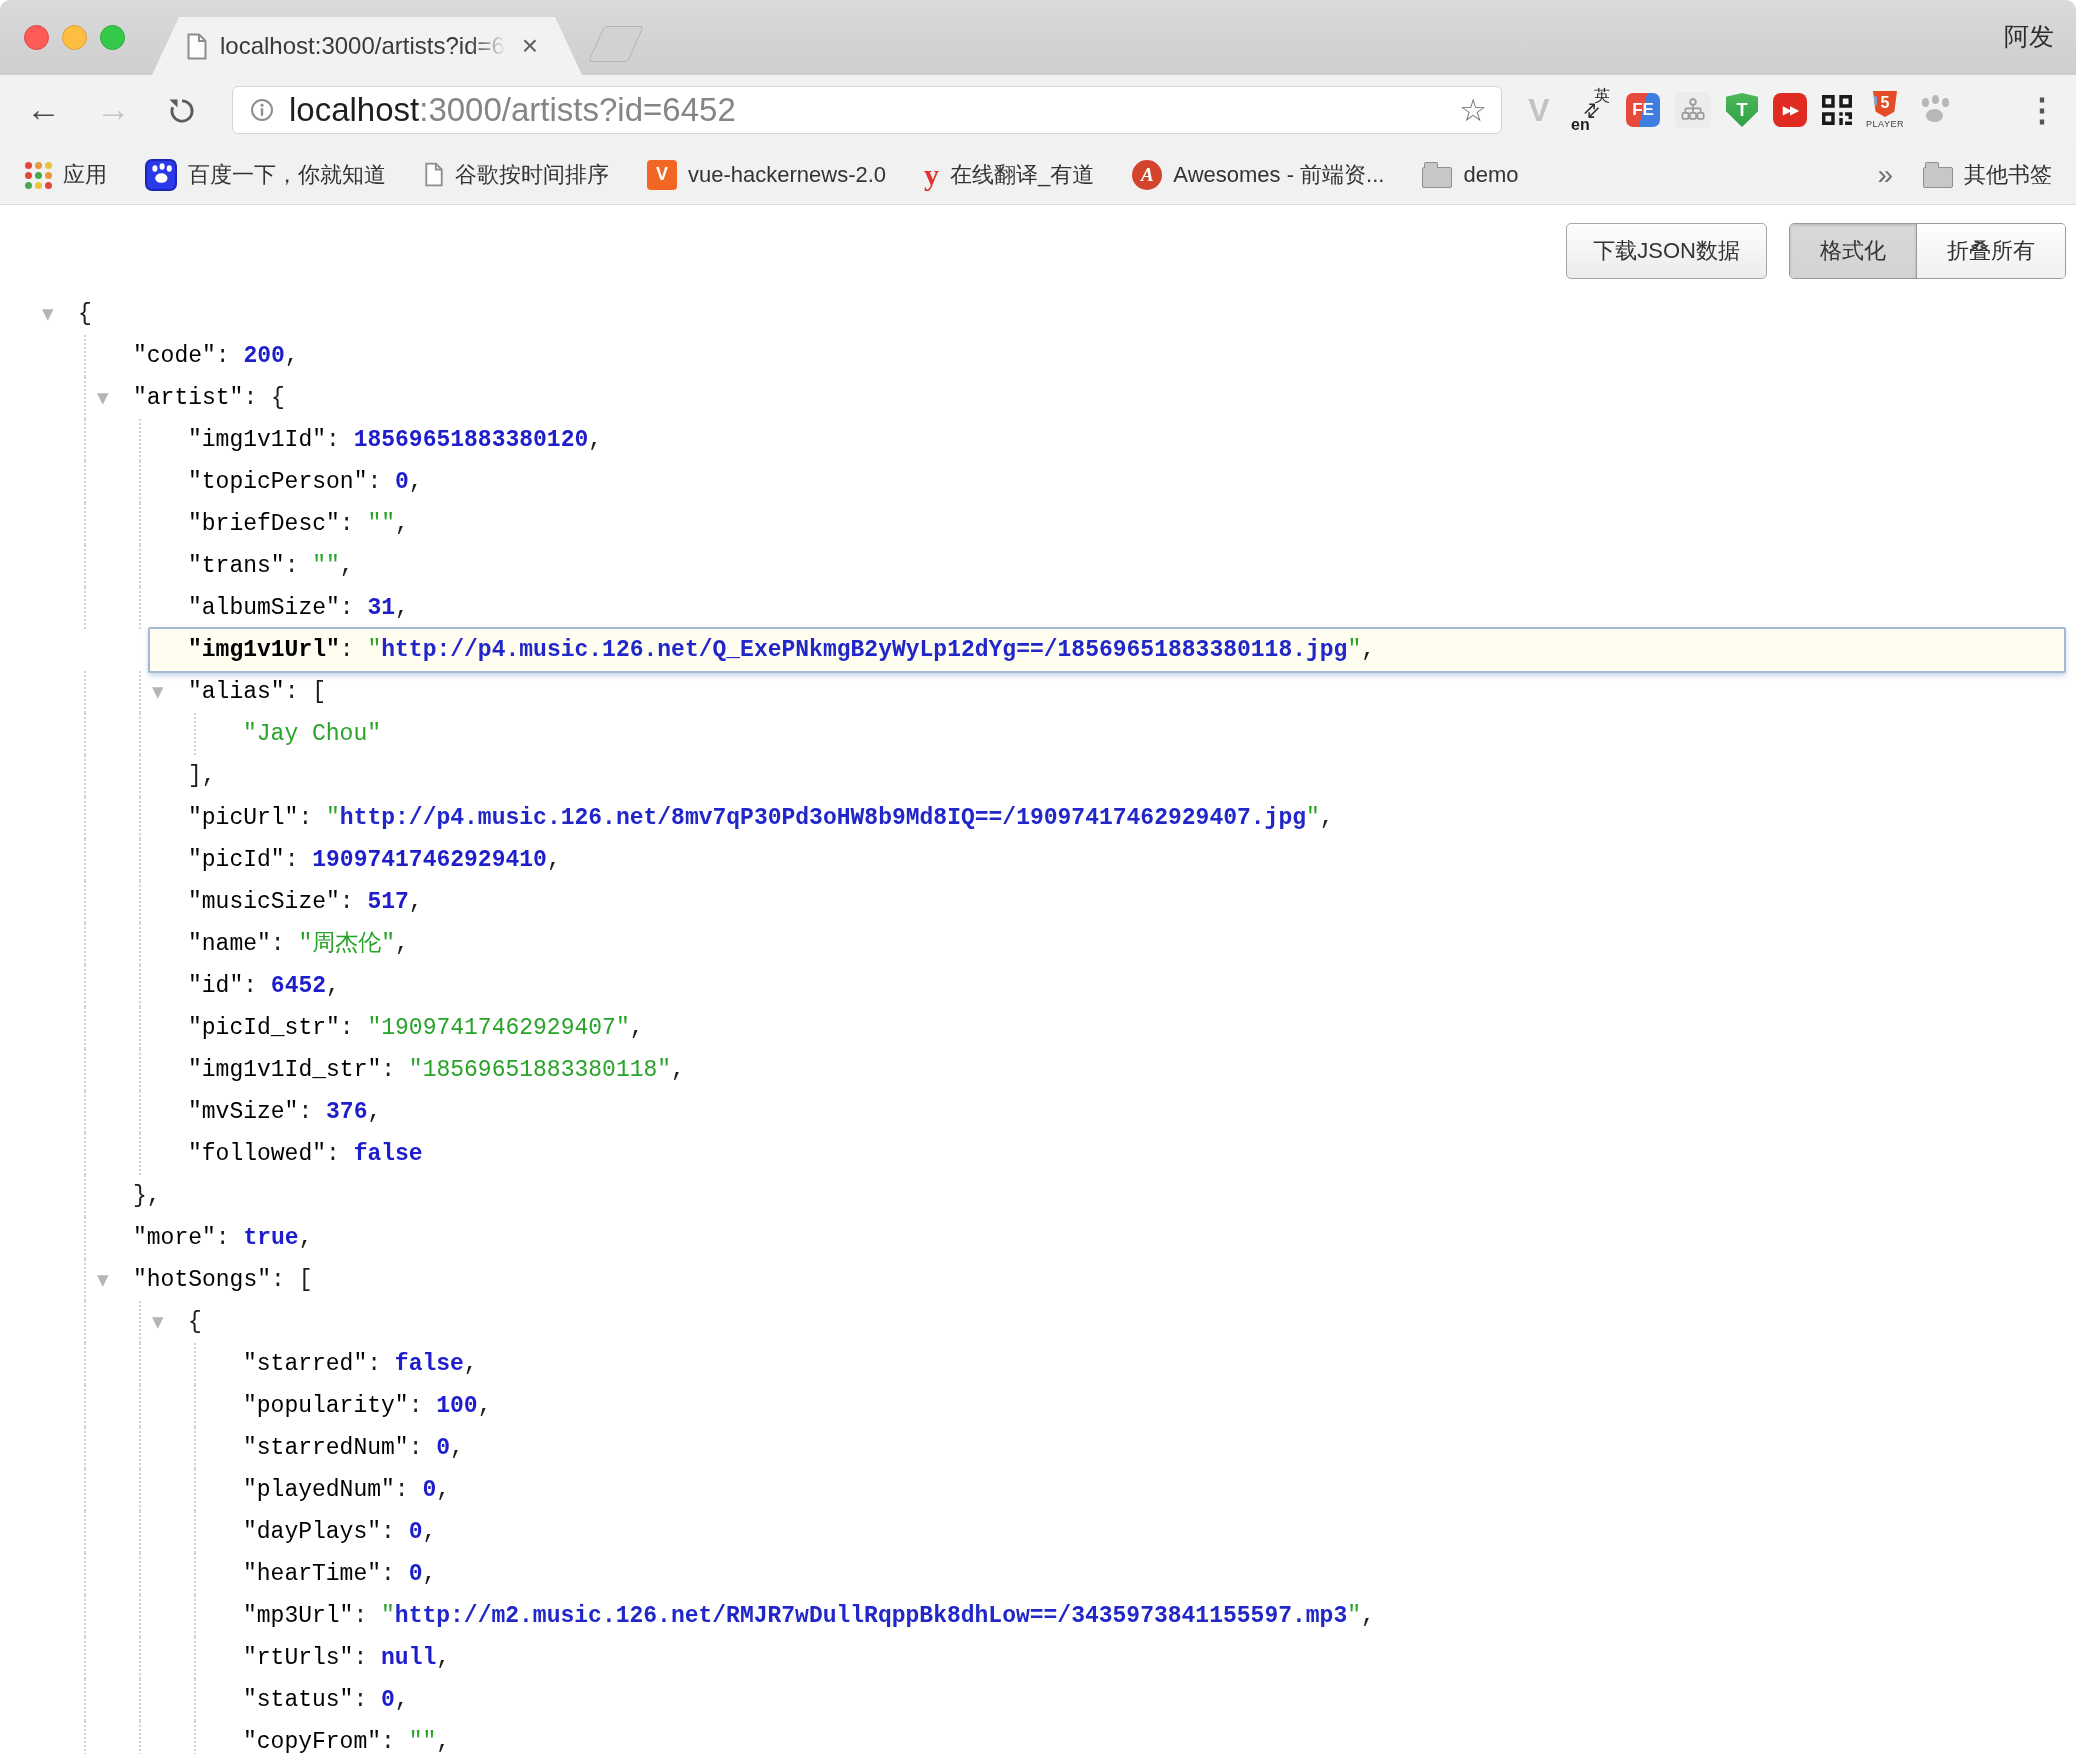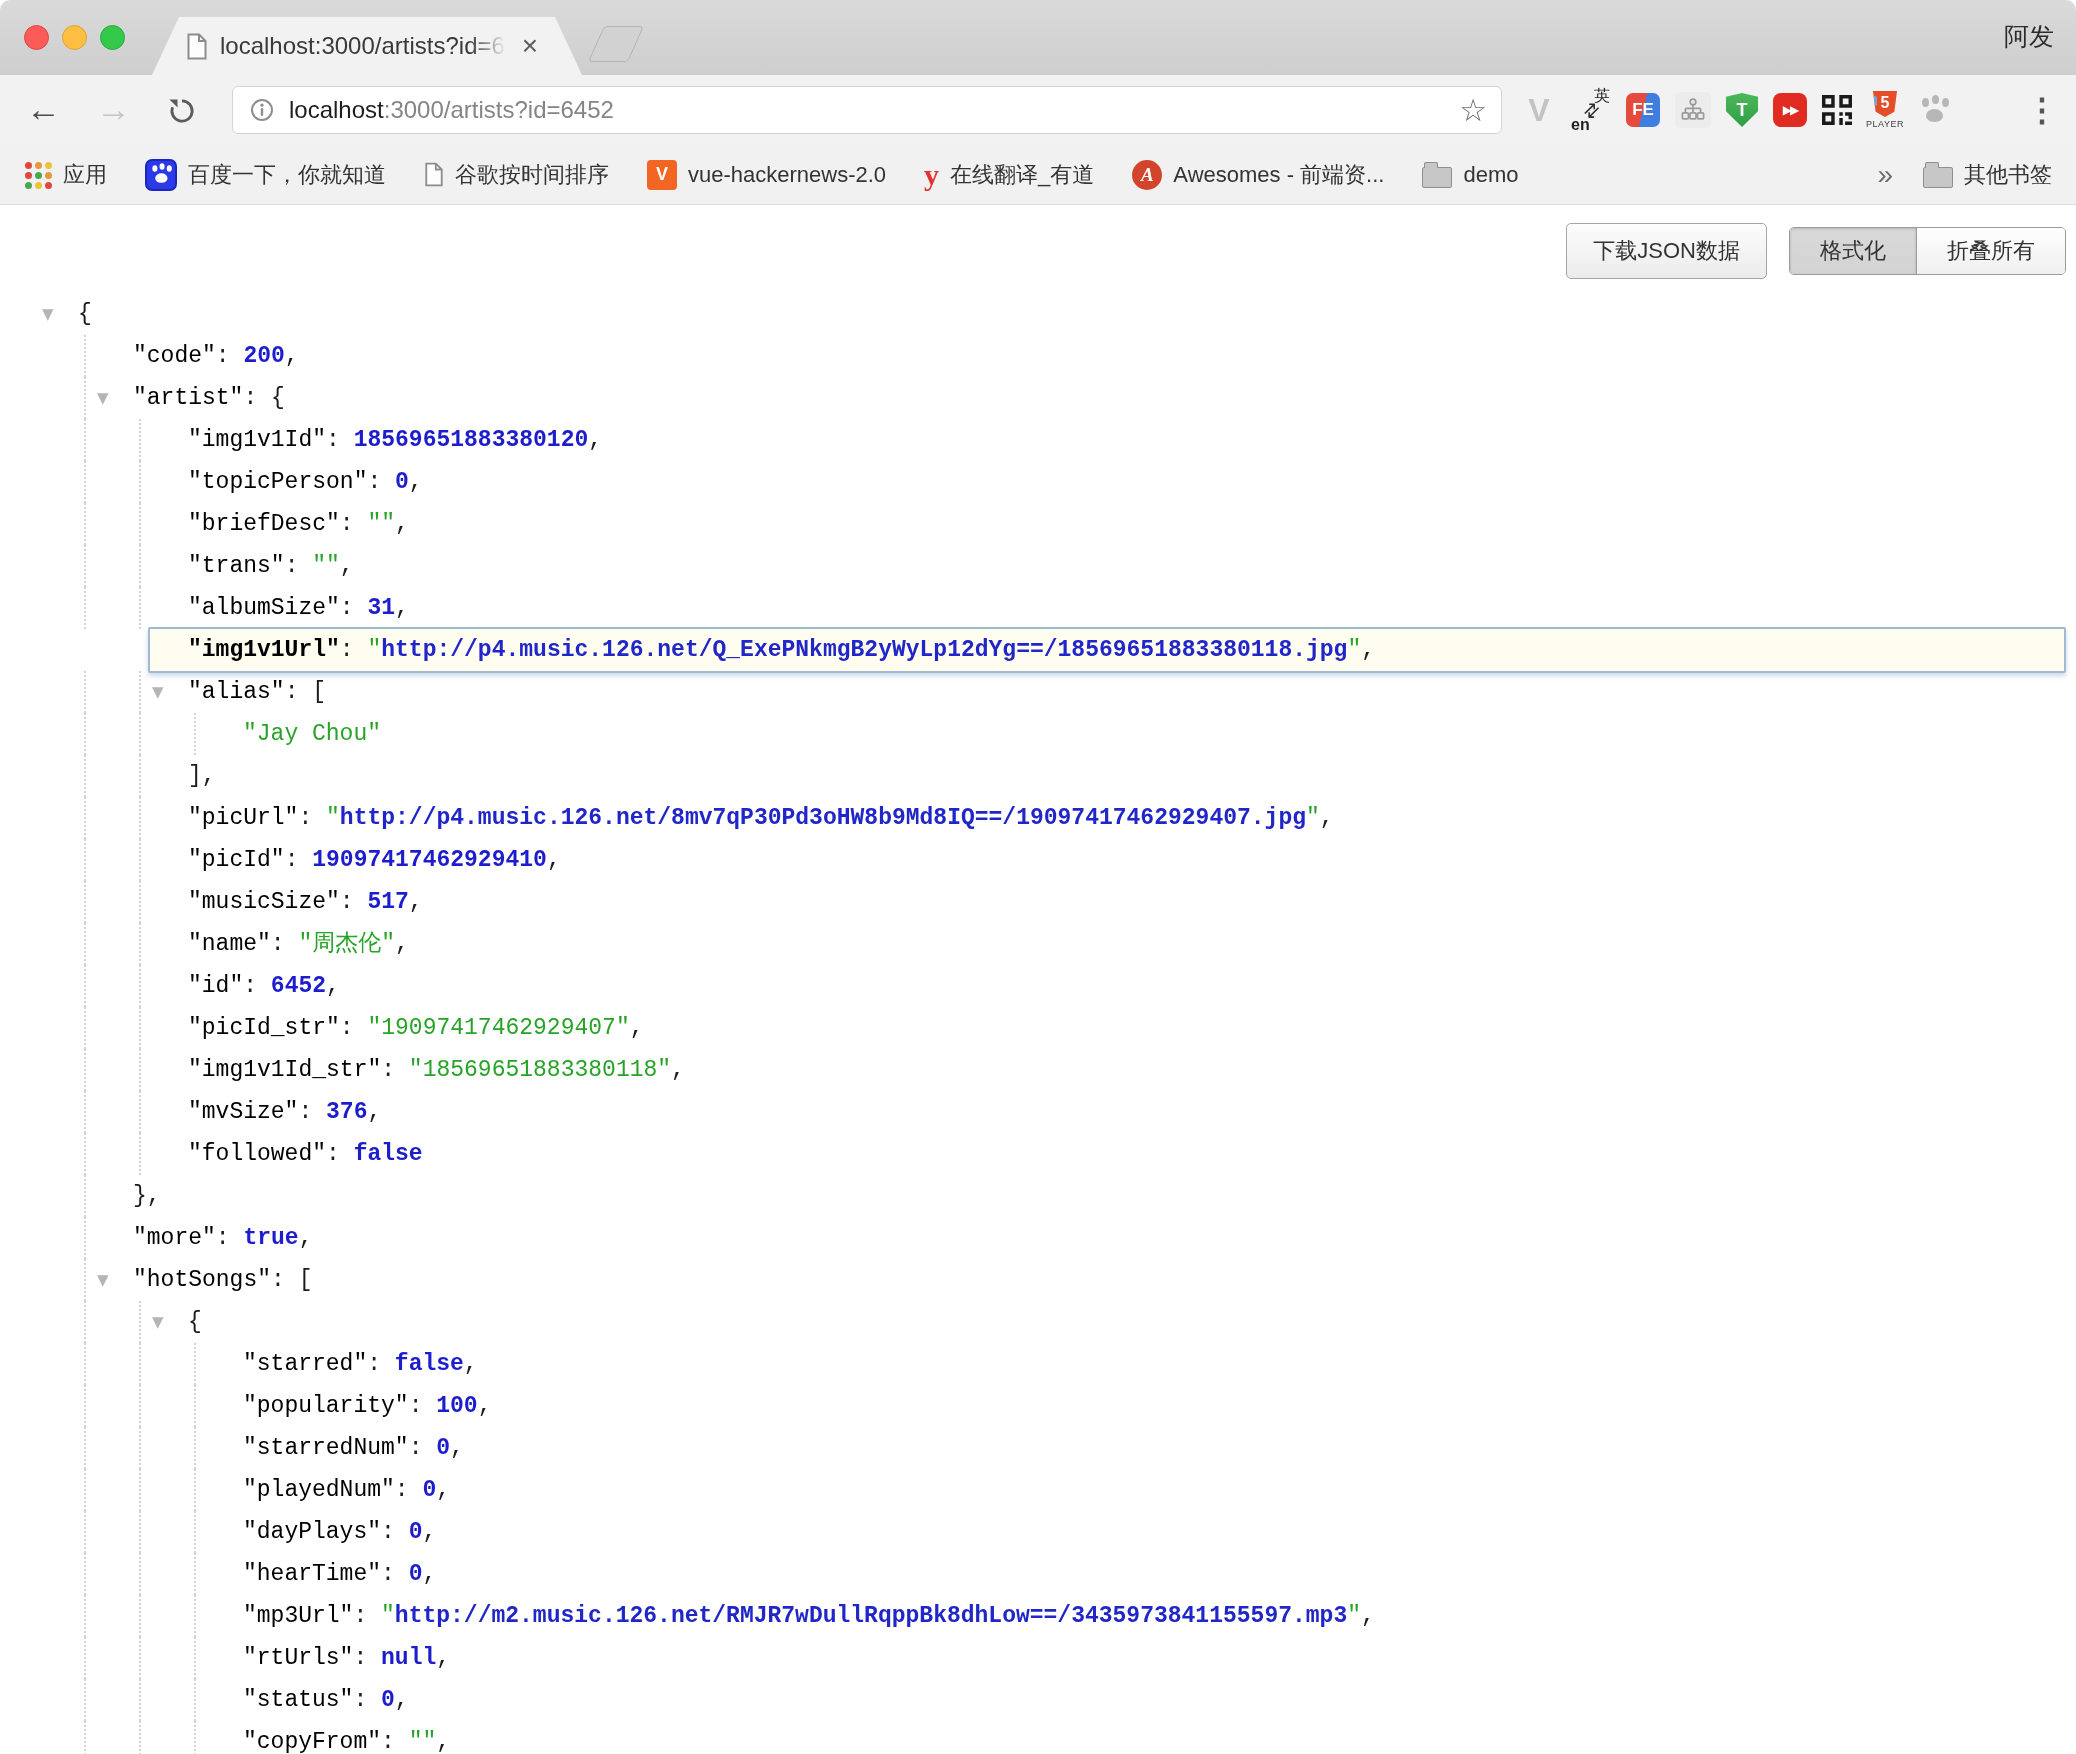--- a/index.html
+++ b/index.html
@@ -28,21 +28,21 @@
 
   
   .toolbar { position:relative; height:70px; background:#f2f2f2; }
   .nav { position:absolute; top:12px; font-size:35px; line-height:44px; }
   .nav.back { left:26px; color:#4c4c4c; }
   .nav.fwd { left:96px; color:#c5c5c5; }
   .nav.reload { left:166px; top:18px; }
   .addressbar { position:absolute; left:232px; top:11px; width:1270px; height:48px; background:#fff;
     border:1px solid #d4d4d4; border-radius:6px; display:flex; align-items:center; padding:0 14px 0 16px; }
   .info-ic { display:inline-flex; margin-right:14px; }
-  .url { font-size:24px; white-space:nowrap; }
+  .url { font-size:33px; white-space:nowrap; }
   .url-host { color:#1e1e1e; }
   .url-rest { color:#858585; }
   .star { margin-left:auto; font-size:31px; color:#6b6b6b; line-height:1; }
   .extrow { position:absolute; left:1522px; top:12px; display:flex; align-items:center; gap:15px; height:46px; }
   .ext { display:inline-flex; align-items:center; justify-content:center; position:relative; }
   .vgray { font-size:32px; font-weight:bold; color:#c3c3c3; width:34px; }
   .translate { width:40px; height:42px; }
   .t-cn { position:absolute; top:-3px; right:1px; font-size:16px; color:#1f1f1f; }
   .t-en { position:absolute; bottom:-3px; left:0; font-size:16px; font-weight:bold; color:#1f1f1f; }
   .t-arr { position:absolute; inset:0; display:flex; align-items:center; justify-content:center;
@@ -94,21 +94,21 @@
     background:#c7c7c7; border:1px solid #8f8f8f; border-bottom:none; border-radius:2px 2px 0 0; }
   .bm-right { margin-left:auto; display:flex; align-items:center; gap:30px; }
   .chev { font-size:28px; color:#6e6e6e; }
 
   
   .content { position:relative; background:#fff; height:1548px; }
   .actions { position:absolute; top:18px; right:10px; display:flex; align-items:center; }
   .btn { font-family:inherit; font-size:22px; color:#333; padding:0 26px; height:56px;
     background:linear-gradient(#fdfdfd,#ebebeb); border:1px solid #a5a5a5; border-radius:5px; }
   .segmented { display:flex; margin-left:22px; border:1px solid #9b9b9b; border-radius:5px; overflow:hidden; }
-  .seg { font-family:inherit; font-size:22px; color:#333; padding:0 30px; height:46px; border:none;
+  .seg { font-family:inherit; font-size:22px; color:#333; padding:0 30px; height:54px; border:none;
     background:linear-gradient(#fefefe,#f0f0f0); }
   .seg.selected { background:linear-gradient(#d9d9d9,#d3d3d3); box-shadow:inset 0 1px 3px rgba(0,0,0,.18); }
   .seg + .seg { border-left:1px solid #9b9b9b;font-family:Liberation Serif, serif; }
 
   .json-tree { padding-top:88px; font-family:"Liberation Mono","DejaVu Sans Mono",monospace;
     font-size:23px; color:#1c1c1c; }
   .jrow { position:relative; height:42px; line-height:42px; white-space:pre; }
   .guide { position:absolute; top:0; bottom:0; width:0; border-left:2px dotted #d2d2d2; }
   .jcaret { position:absolute; top:0; font-size:15px; color:#b5b5b5; line-height:42px;
     font-family:"DejaVu Sans", sans-serif; }

